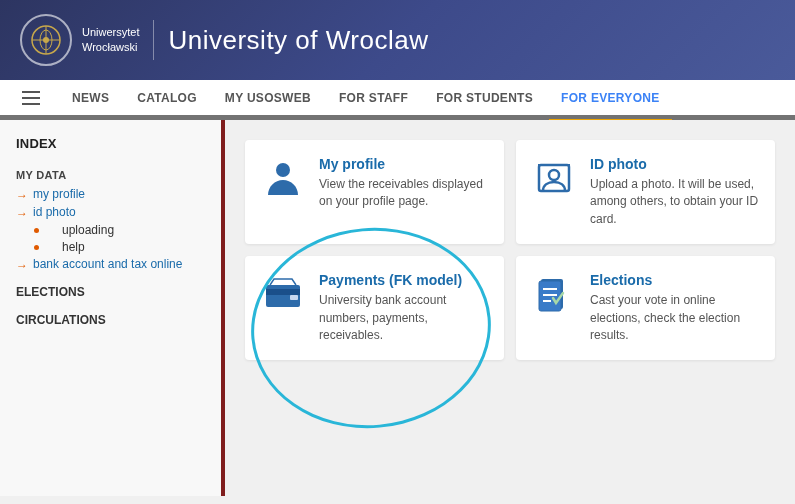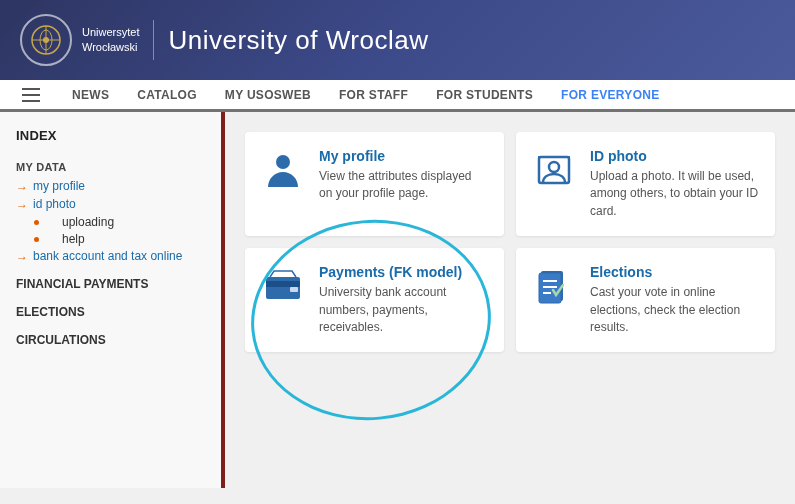--- a/index.html
+++ b/index.html
@@ -44,25 +44,25 @@
     .university-title {
       color: white;
       font-size: 26px;
       font-weight: 300;
       letter-spacing: 0.5px;
     }
 
     
     .navbar {
       background: #ffffff;
-      height: 32px;
+      height: 40px;
       display: flex;
       align-items: center;
       padding: 0 16px;
-      border-bottom: 3px solid #737373;
+      border-bottom: 5px solid #737373;
       gap: 4px;
     }
     .hamburger {
       display: flex;
       flex-direction: column;
       gap: 4px;
       cursor: pointer;
       padding: 6px;
       margin-right: 10px;
     }
@@ -295,38 +295,37 @@
       <div class="sidebar-sub-item">
         <span class="bullet"></span>
         <span>help</span>
       </div>
     </div>
     <div class="sidebar-link">
       <span class="arrow">→</span>
       <span>bank account and tax online</span>
     </div>
 
-    <a class="sidebar-section-link">FINANCIAL PAYMENTS</a>
     <a class="sidebar-section-link">ELECTIONS</a>
     <a class="sidebar-section-link">CIRCULATIONS</a>
   </aside>
 
   <main class="content">
     <div class="cards-grid">
 
       <div class="card">
         <div class="card-icon">
           <svg width="42" height="42" viewBox="0 0 42 42" fill="#2d6baa">
             <circle cx="21" cy="13" r="7" fill="#2d6baa"></circle>
             <path d="M6 38c0-8.284 6.716-15 15-15s15 6.716 15 15" fill="#2d6baa"></path>
           </svg>
         </div>
         <div class="card-body">
           <div class="card-title">My profile</div>
-          <div class="card-desc">View the attributes displayed on your profile page.</div>
+          <div class="card-desc">View the receivables displayed on your profile page.</div>
         </div>
       </div>
 
       <div class="card">
         <div class="card-icon">
           <svg width="42" height="42" viewBox="0 0 42 42" fill="none" stroke="#2d6baa" stroke-width="2.5">
             <rect x="6" y="8" width="30" height="26" rx="2" stroke="#2d6baa" fill="none"></rect>
             <circle cx="21" cy="18" r="5" stroke="#2d6baa" fill="none"></circle>
             <path d="M10 34c0-6 5-9 11-9s11 3 11 9" stroke="#2d6baa" fill="none"></path>
 

